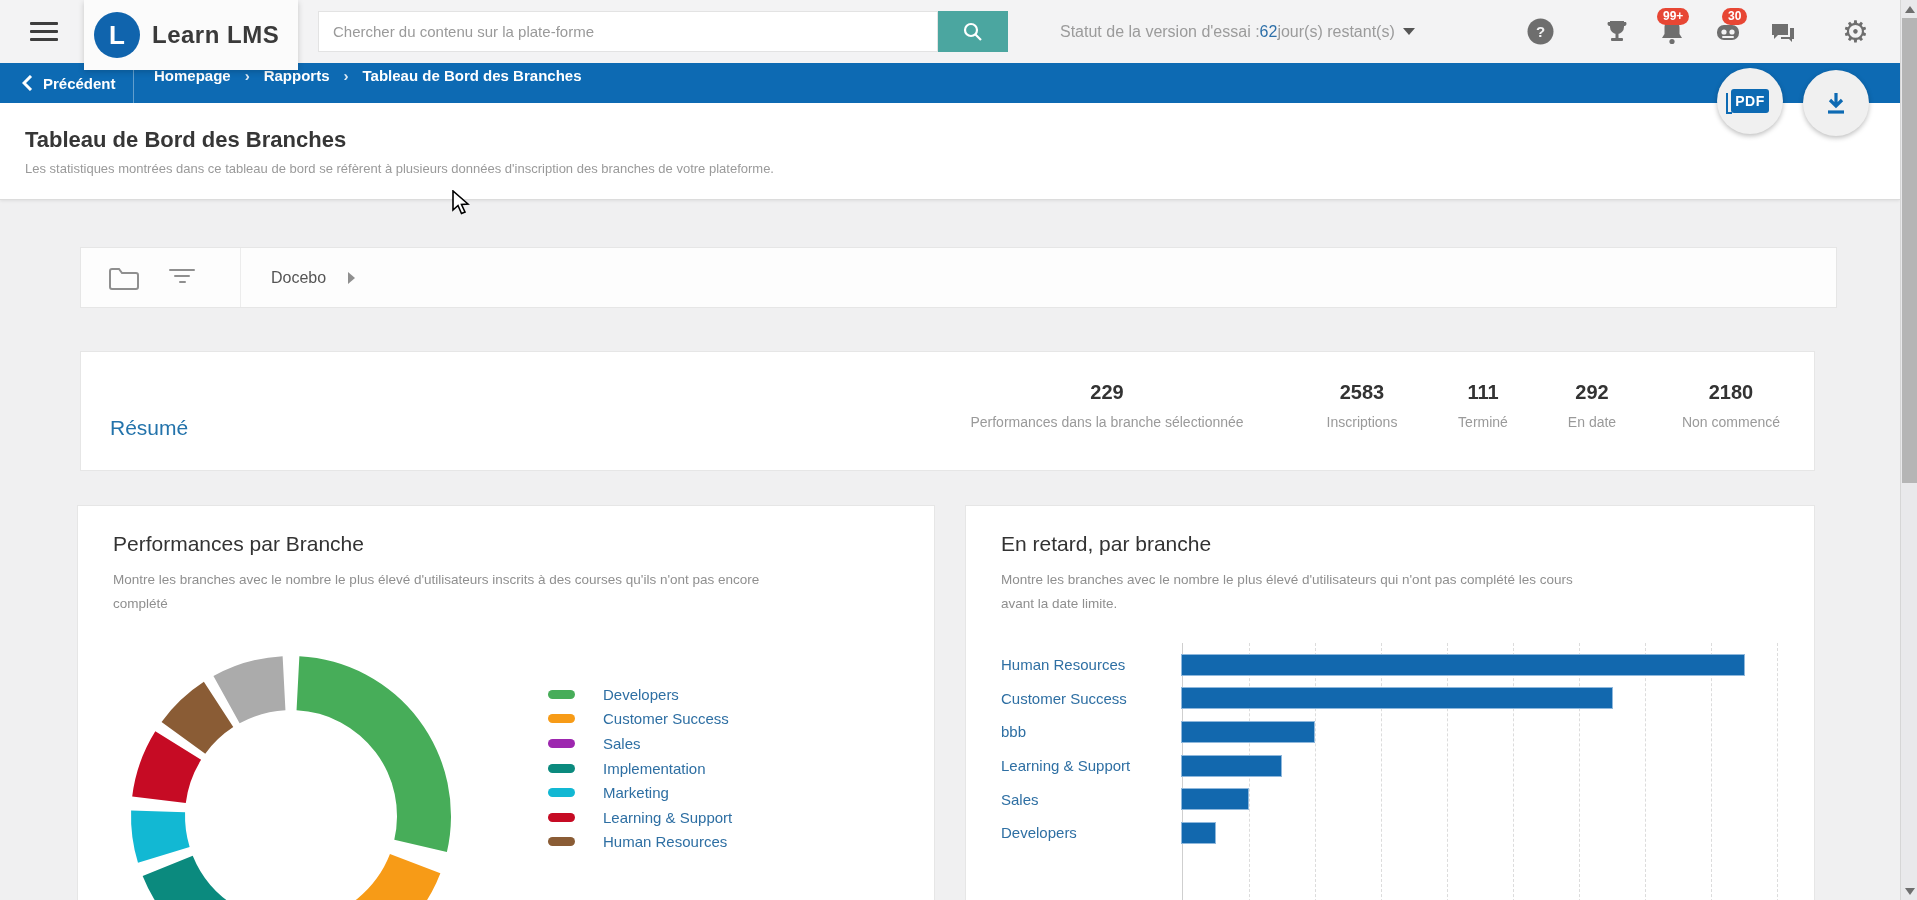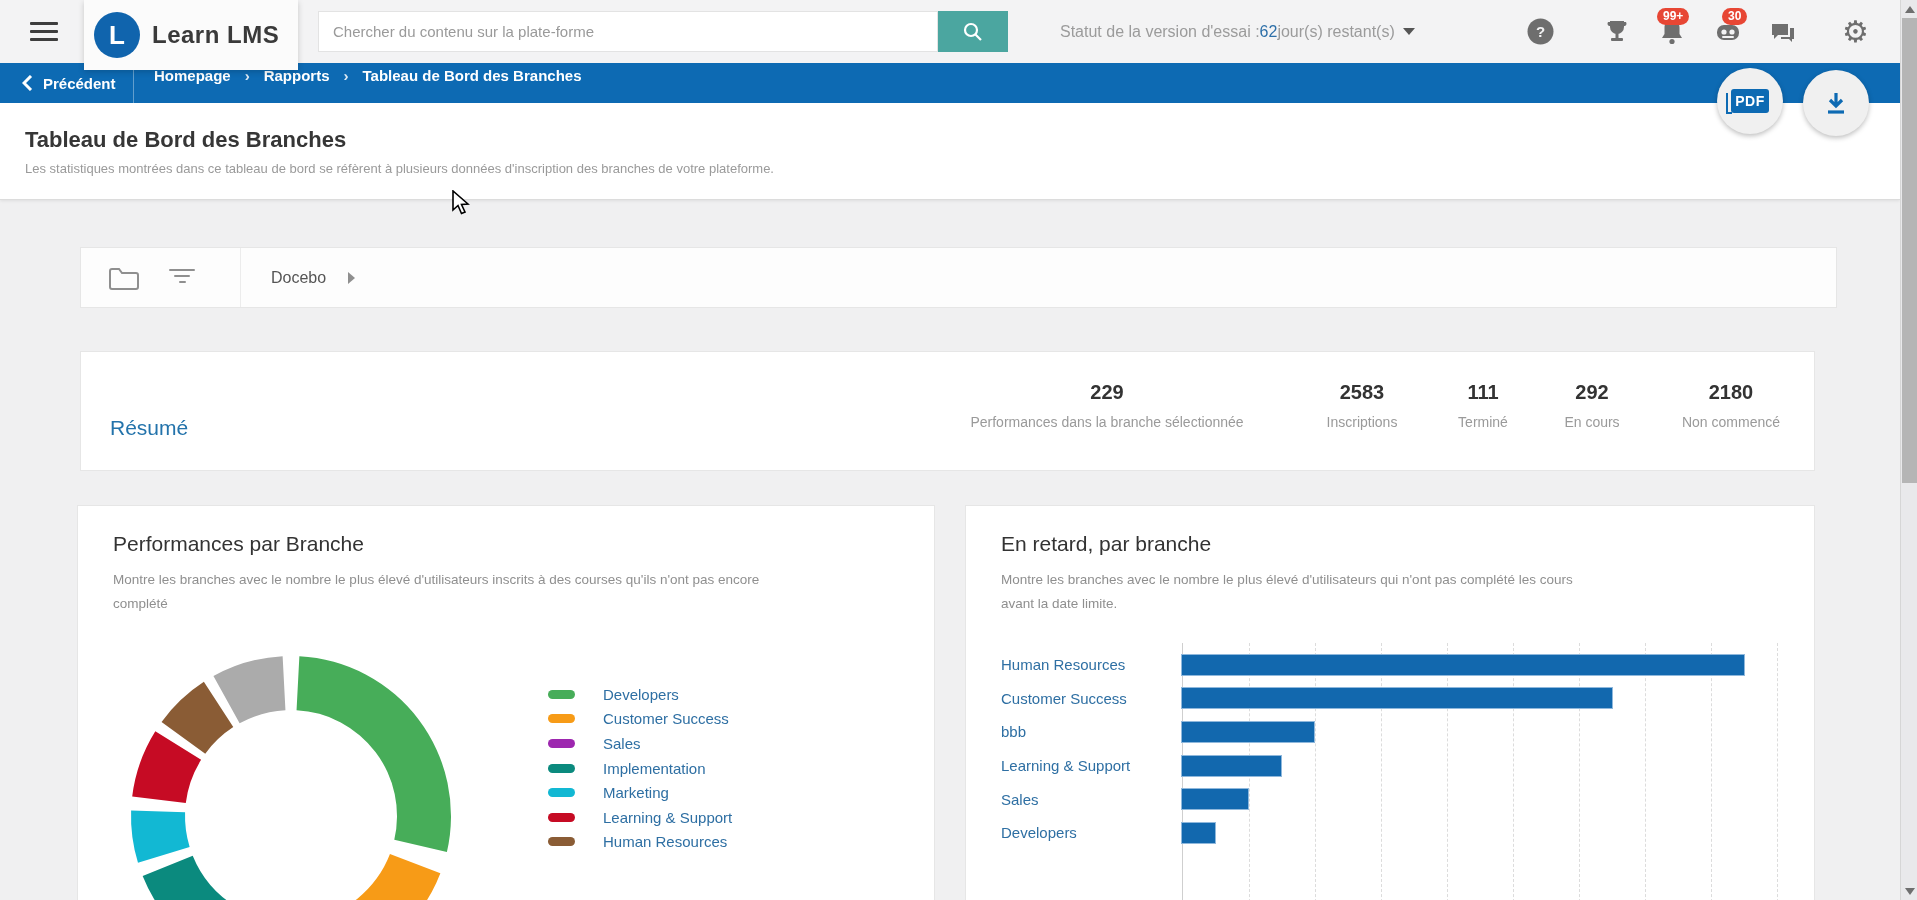--- a/index.html
+++ b/index.html
@@ -253,21 +253,21 @@
       <div class="stat" style="left: 1281px; top: 29px;">
         <div class="v">2583</div>
         <div class="l">Inscriptions</div>
       </div>
       <div class="stat" style="left: 1402px; top: 29px;">
         <div class="v">111</div>
         <div class="l">Terminé</div>
       </div>
       <div class="stat" style="left: 1511px; top: 29px;">
         <div class="v">292</div>
-        <div class="l">En cours</div>
+        <div class="l">En date</div>
       </div>
       <div class="stat" style="left: 1650px; top: 29px;">
         <div class="v">2180</div>
         <div class="l">Non commencé</div>
       </div>
     </div>
 </div>
 
 <div class="card" id="perf-card">
   <h2>Performances par Branche</h2>

